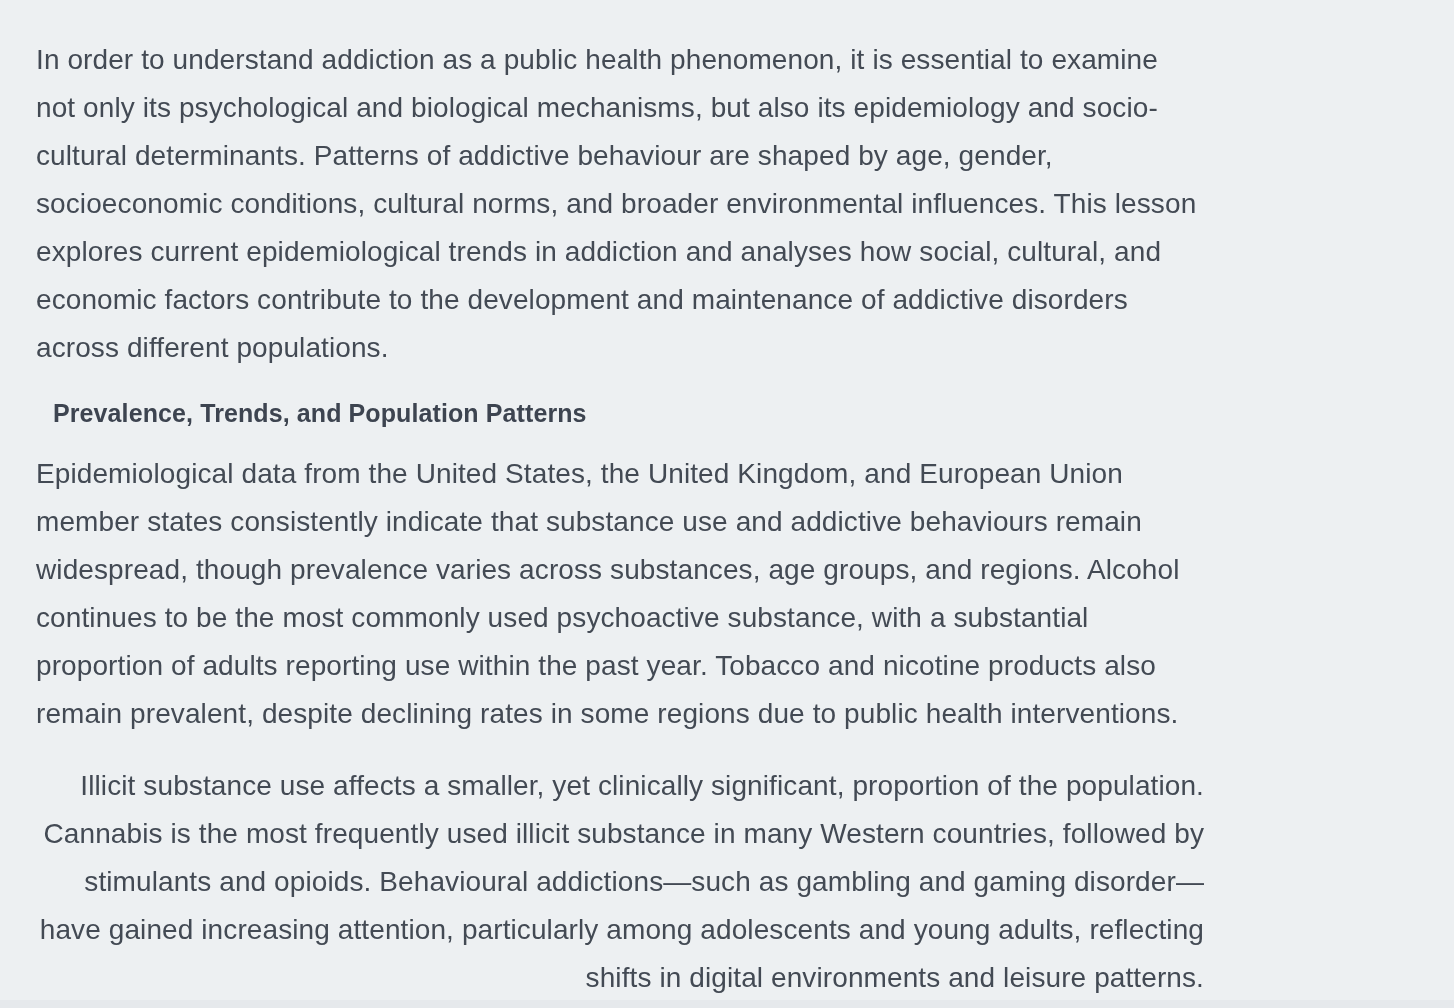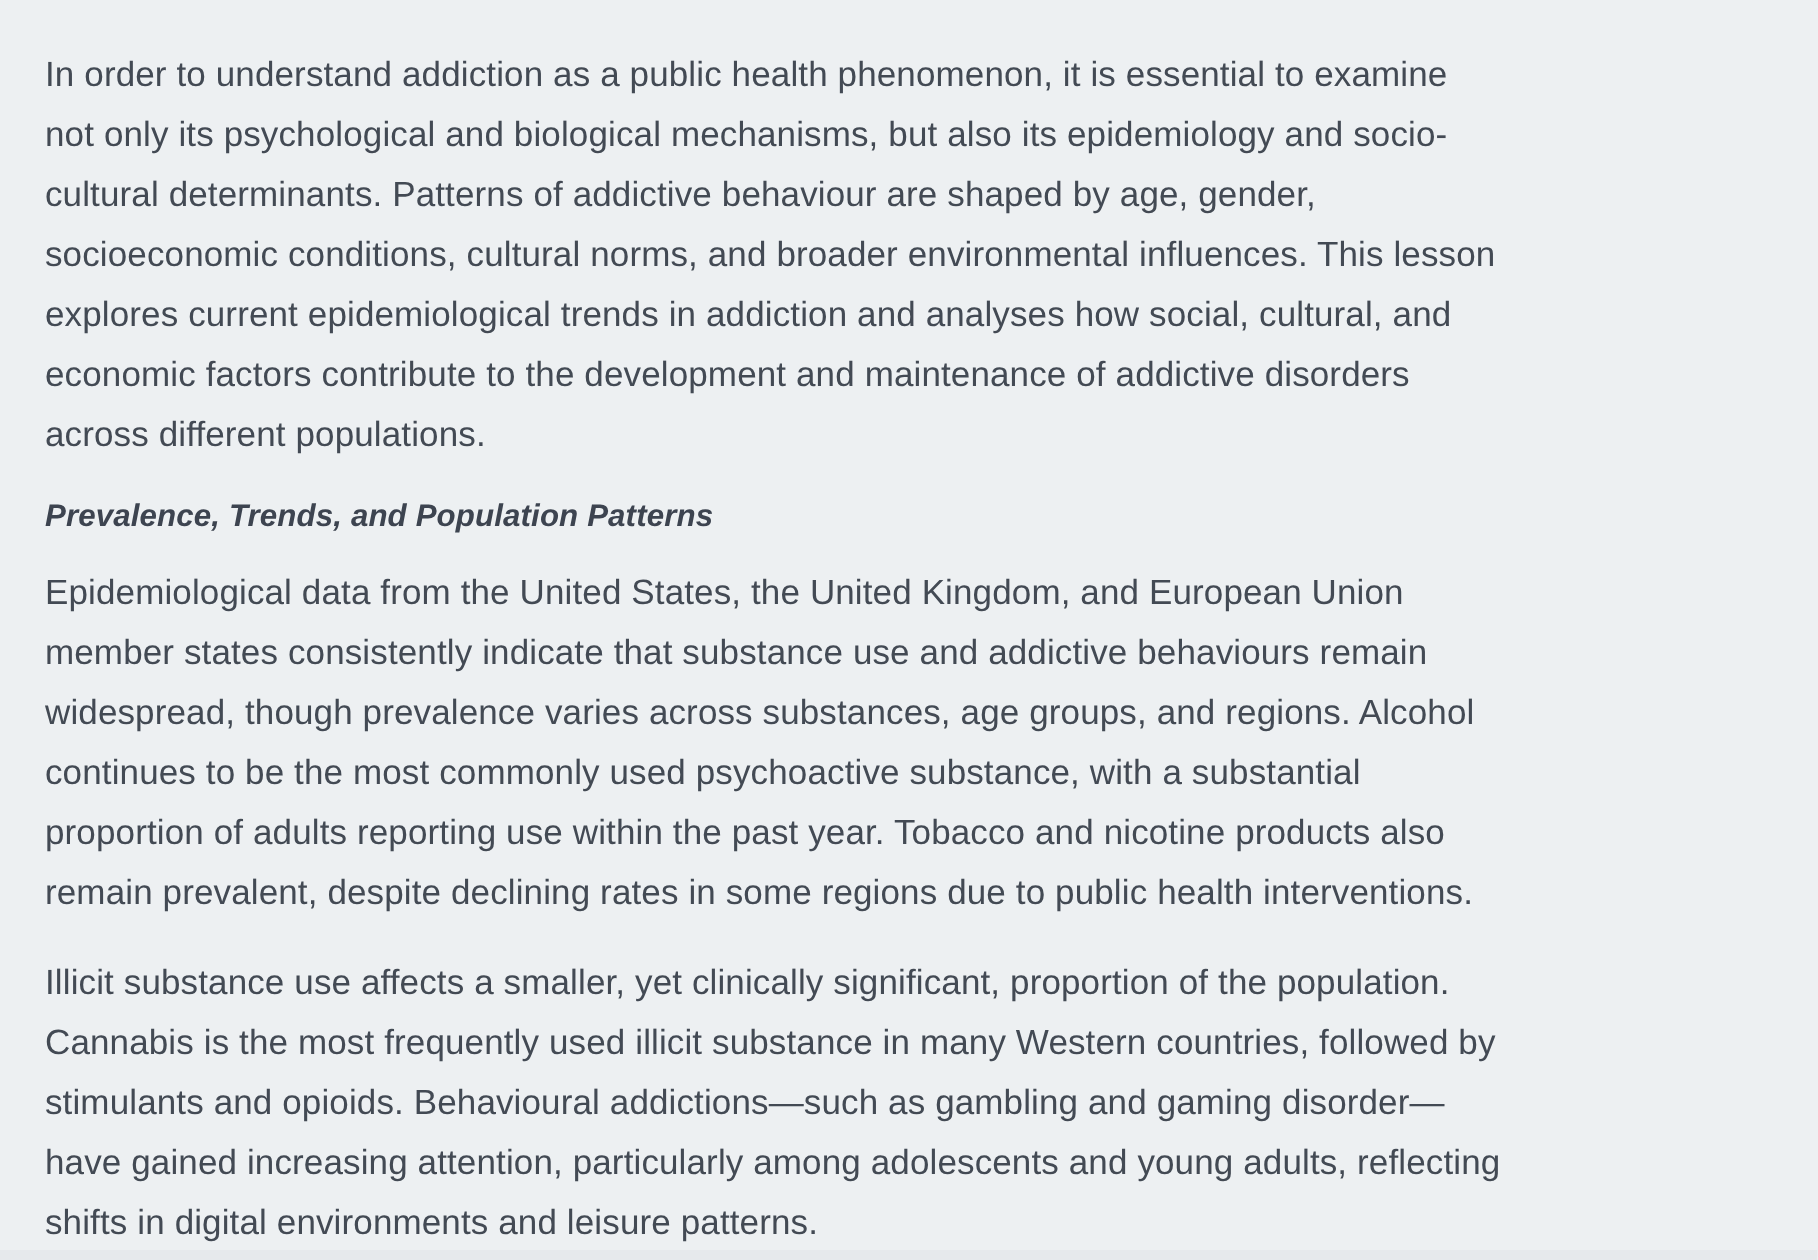--- a/index.html
+++ b/index.html
@@ -30,30 +30,30 @@
     font-size: 28px;
     line-height: 48px;
     color: #434a54;
     font-weight: 400;
     letter-spacing: 0.1px;
     -webkit-font-smoothing: antialiased;
   }
 
   .para:last-child {
     margin-bottom: 0;
+    text-align: right;
   }
 
   .section-heading {
-    margin: 0 0 20px 0;
+    margin: 0 0 20px 17px;
     font-size: 25px;
     line-height: 34px;
     color: #3d4450;
     font-weight: 700;
     letter-spacing: 0.1px;
-    font-style: italic;
   }
 
   
   #viewport-bottom-edge {
     position: absolute;
     left: 0;
     bottom: 0;
     width: 1454px;
     height: 8px;
     background: #e6e9ec;

